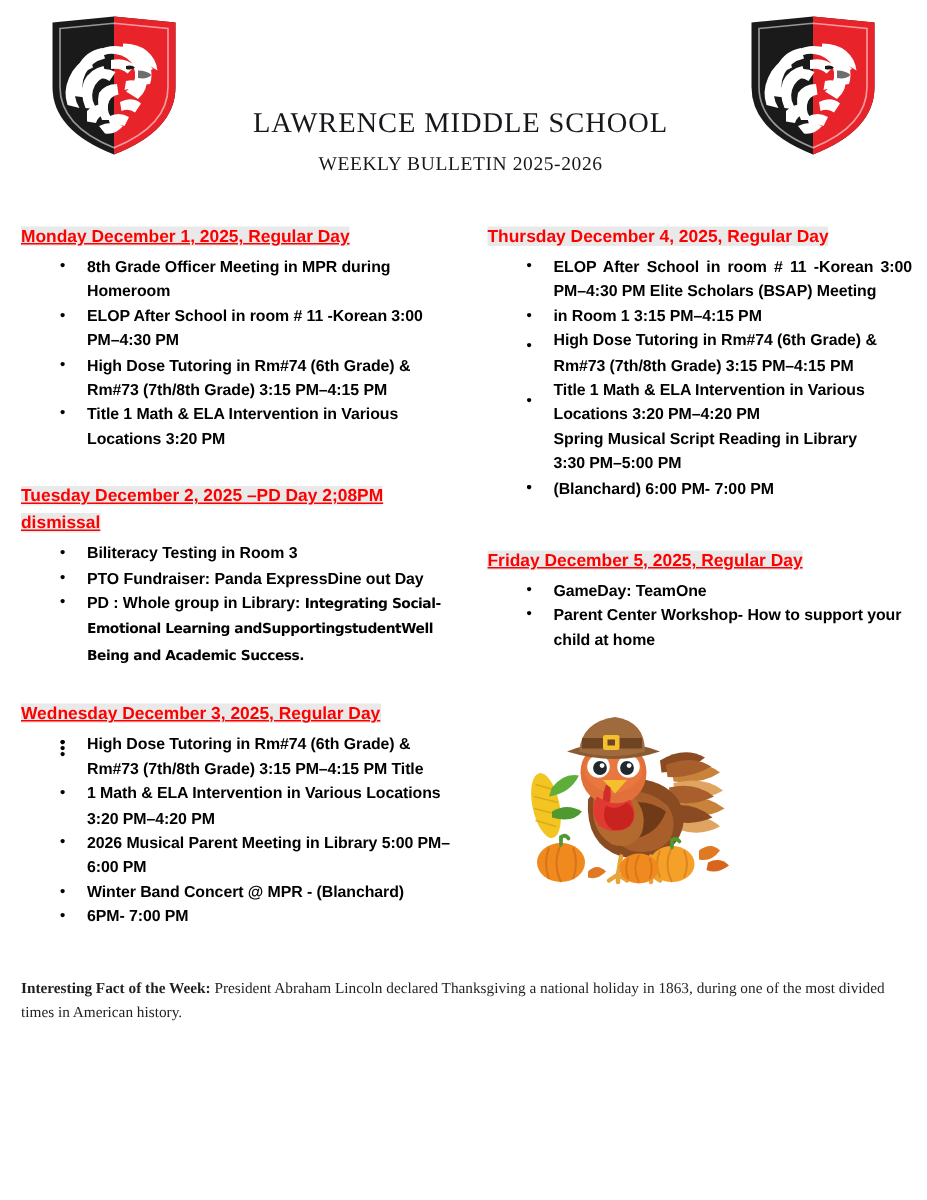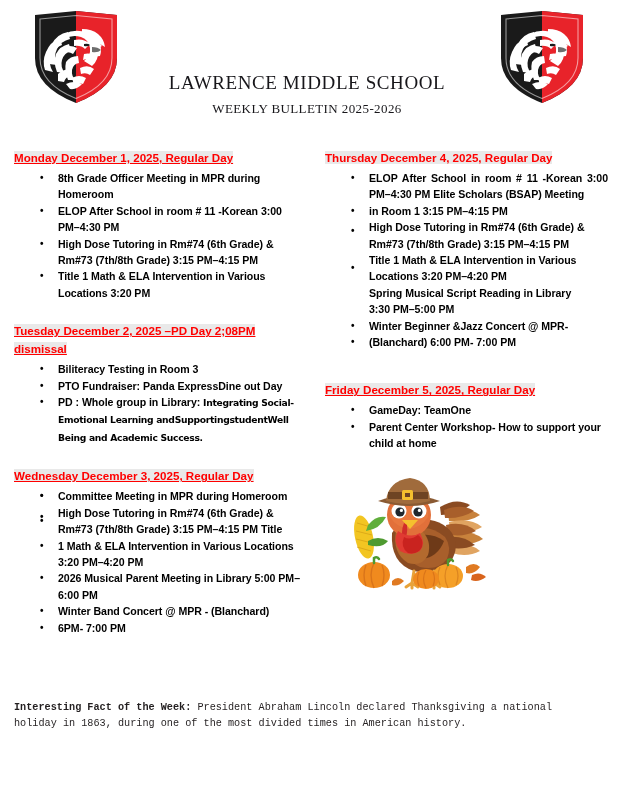--- a/index.html
+++ b/index.html
@@ -121,23 +121,23 @@
     top: 475px;
     width: 150px;
     height: 115px;
   }
   .turkey svg { display: block; width: 100%; height: 100%; }
 
   
   .fact {
     position: absolute;
     left: 14px;
-    top: 700px;
+    top: 652px;
     width: 580px;
-    font-family: Liberation Mono, monospace;
+    font-family: Liberation Serif, serif;
     font-size: 10.2px;
     line-height: 16px;
     color: #231f20;
   }
   .fact b { font-weight: bold; }
 </style>
 </head>
 <body>
 
 <div class="header">
@@ -259,21 +259,20 @@
     <div class="day-section">
       <div class="day-head-wrap">
         <span class="day-head underline">Wednesday December 3, 2025, Regular Day</span>
       </div>
       <ul class="items">
         <li class="item">
           <span class="bullet">•</span>
         </li>
         <li class="item">
           <span class="bullet">•</span>
-          <span>Committee Meeting in MPR during Homeroom</span>
         </li>
         <li class="item">
           <span class="bullet off-1">•</span>
         </li>
         <li class="item">
           <span class="bullet off-2">•</span>
           <span>High Dose Tutoring in Rm#74 (6th Grade) &amp; Rm#73 (7th/8th Grade) 3:15 PM–4:15 PM Title</span>
         </li>
         <li class="item">
           <span class="bullet">•</span>
@@ -319,21 +318,20 @@
           <span>Title 1 Math &amp; ELA Intervention in Various Locations 3:20 PM–4:20 PM</span>
         </li>
         <li class="item">
           <span>Spring Musical Script Reading in Library</span>
         </li>
         <li class="item">
           <span>3:30 PM–5:00 PM</span>
         </li>
         <li class="item">
           <span class="bullet">•</span>
-          <span>Winter Beginner &amp;Jazz Concert @ MPR-</span>
         </li>
         <li class="item">
           <span class="bullet">•</span>
           <span>(Blanchard) 6:00 PM- 7:00 PM</span>
         </li>
       </ul>
     </div>
 
     <div class="gap-lg"></div>
 

